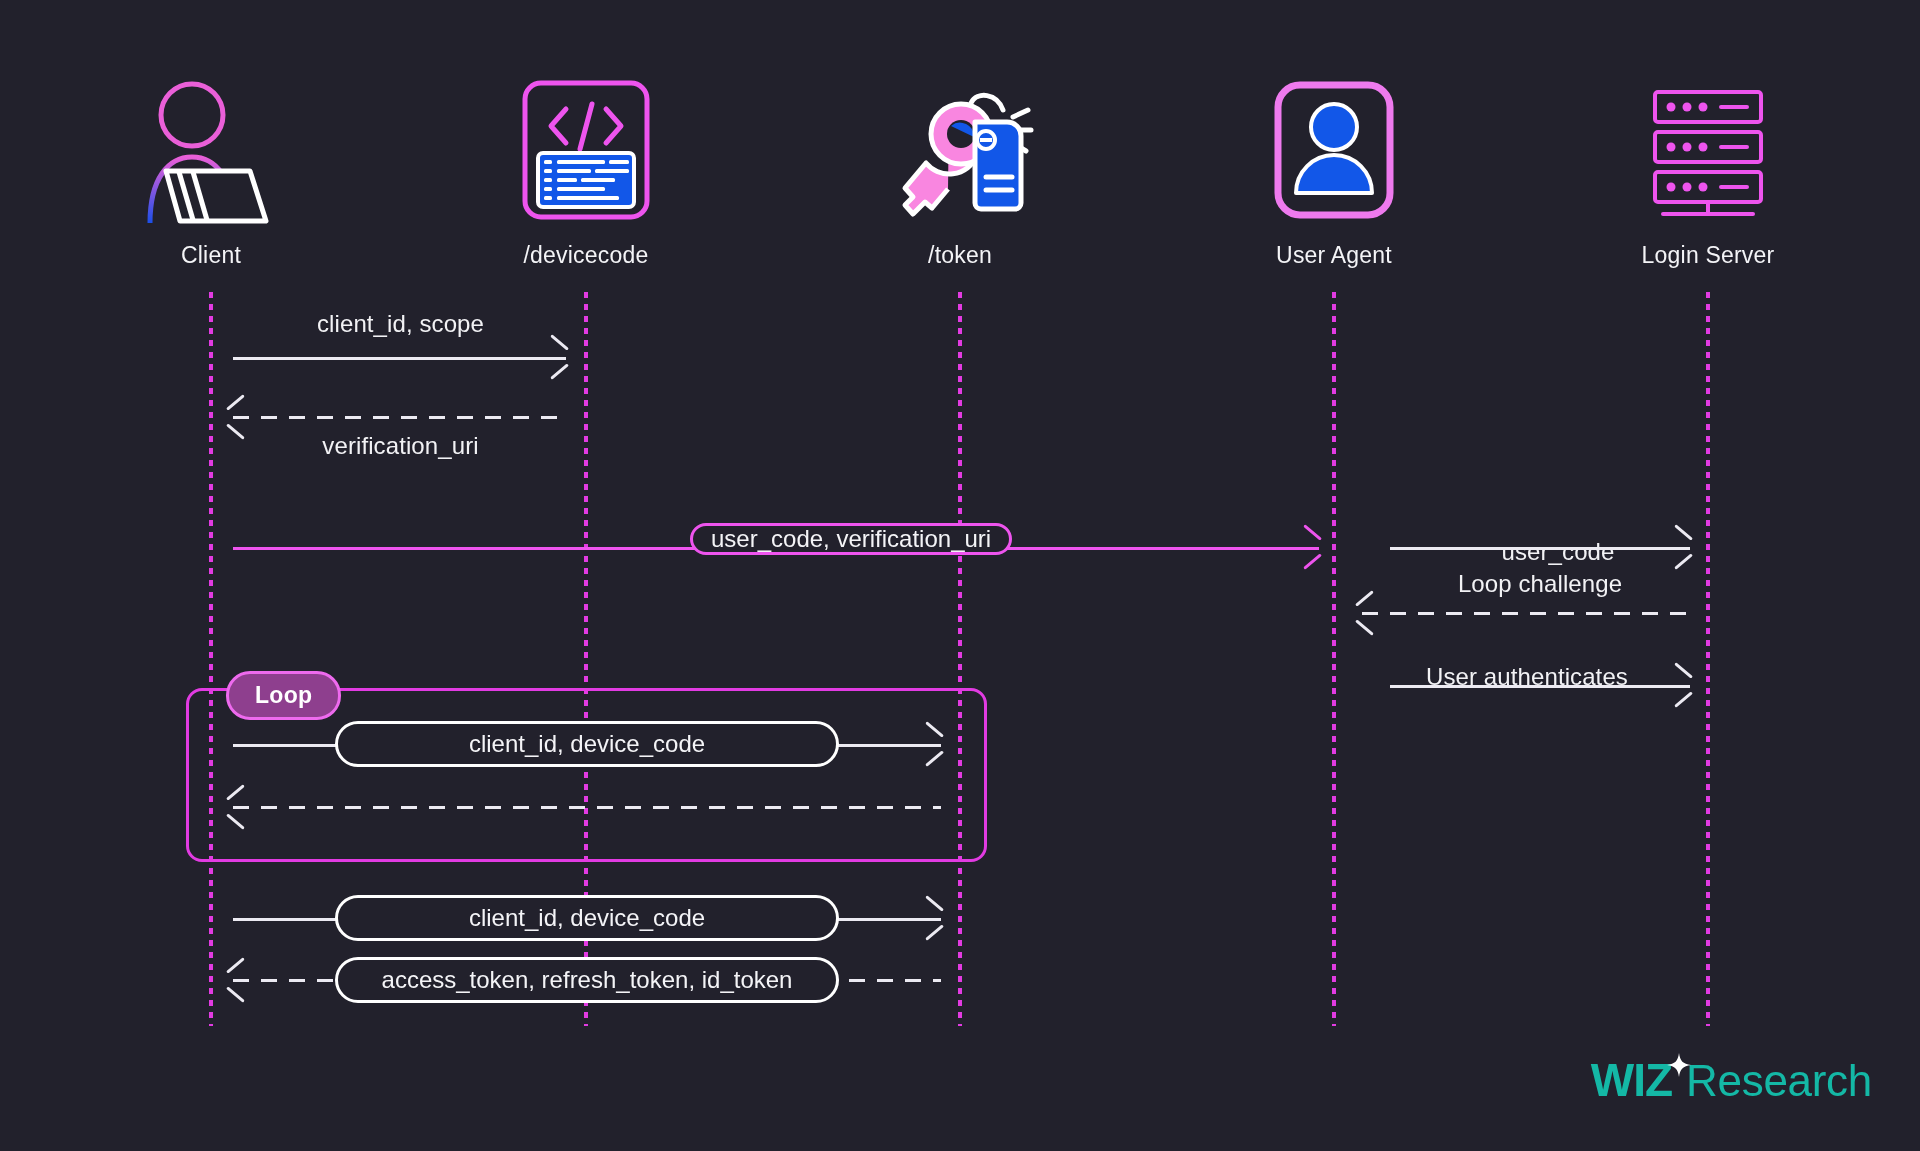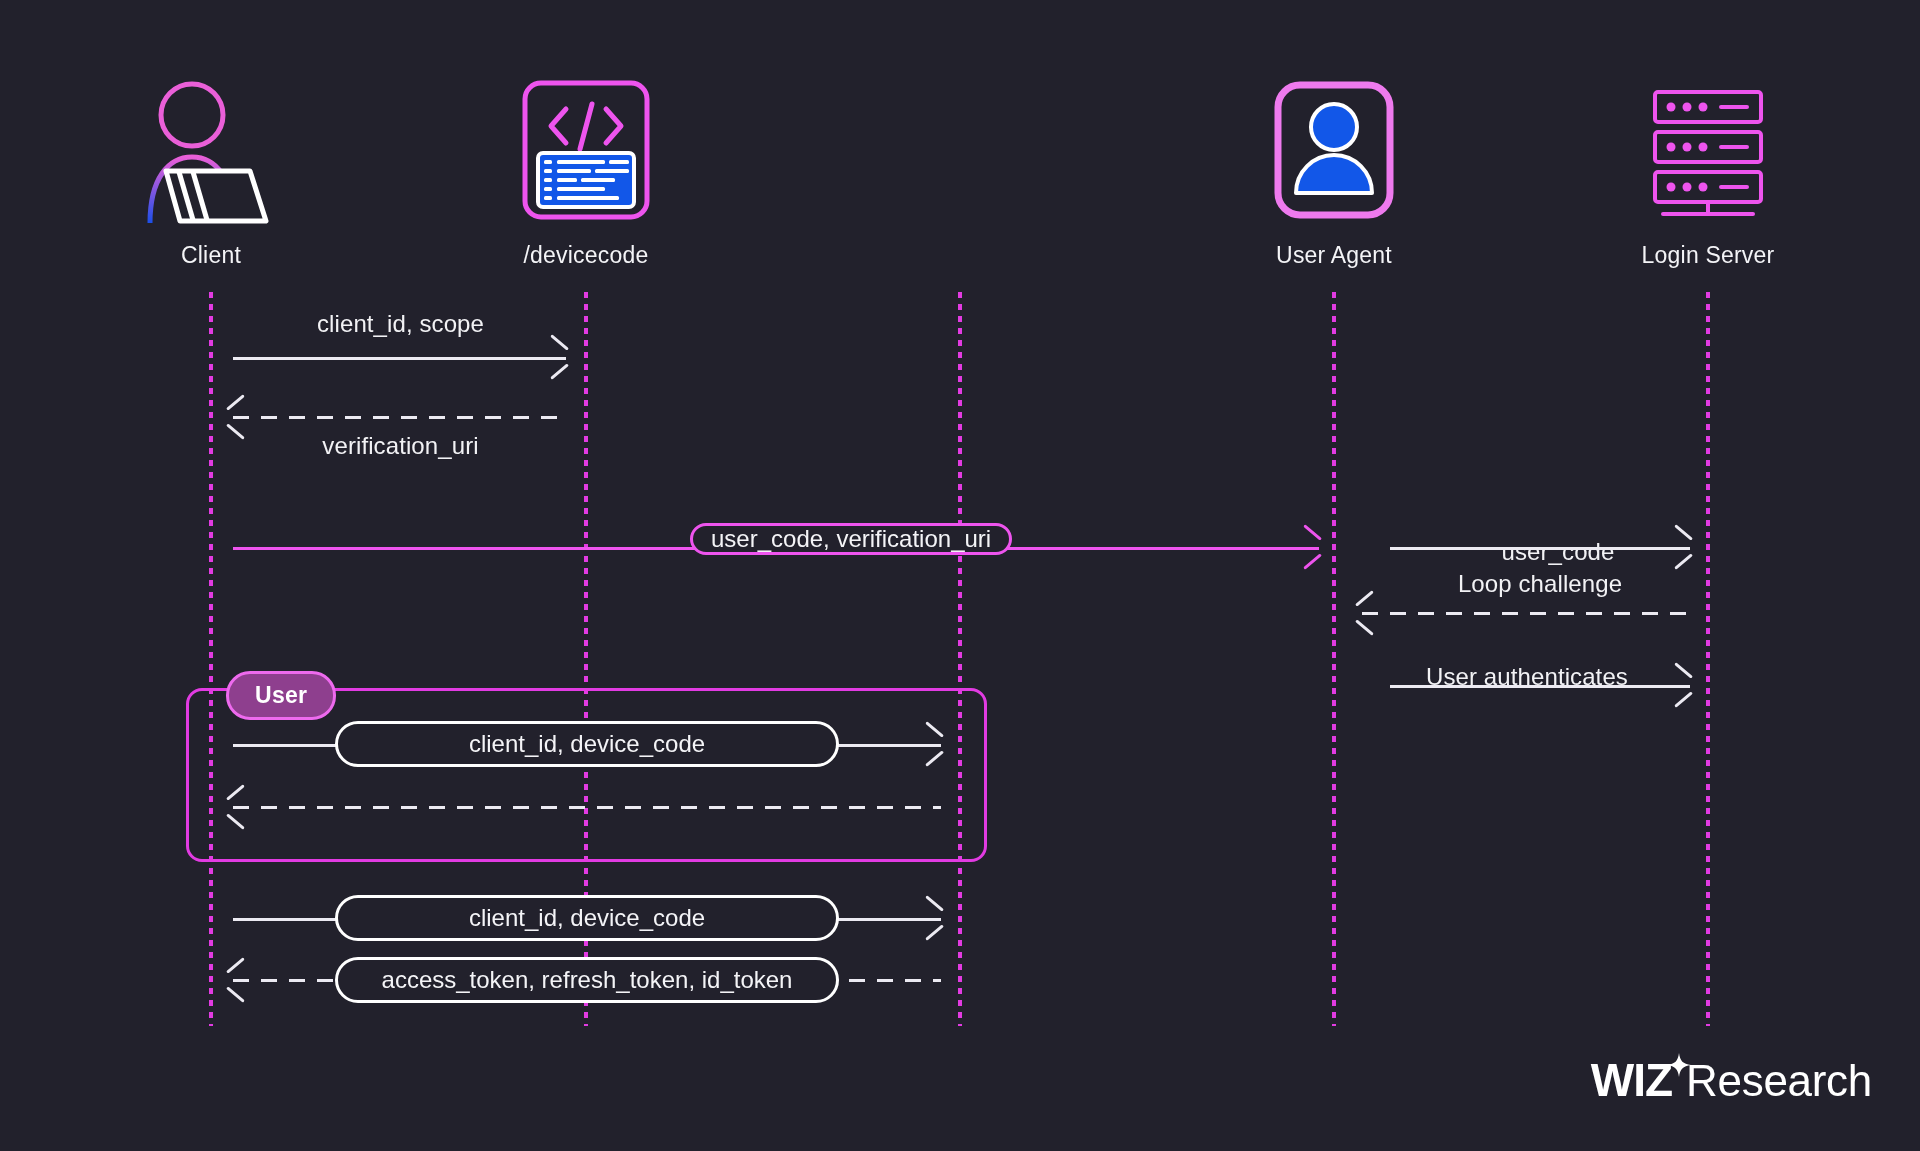--- a/index.html
+++ b/index.html
@@ -60,21 +60,21 @@
   #loop-frame {
     position:absolute; border:3px solid #e23be2; border-radius:16px;
   }
   #loop-badge {
     position:absolute; background:#8e3f8e; border:3px solid #ee6aee;
     border-radius:24px; color:#ffffff; font-size:23px; font-weight:bold;
     padding:8px 26px; letter-spacing:.3px;
   }
 
   
-  #logo { position:absolute; right:48px; bottom:44px; display:flex; align-items:baseline; color:#ffffff; }
+  #logo { position:absolute; right:48px; bottom:44px; display:flex; align-items:baseline; color:#14b8a6; }
   #logo .wiz { font-size:46px; font-weight:bold; letter-spacing:-1px; }
   #logo .spark { position:relative; width:0; }
   #logo .res { font-size:44px; font-weight:normal; letter-spacing:-.3px; }
 </style>
 </head>
 <body>
 
 <div id="stage">
 
   <div class="participant" style="left:466px; top:70px;">
@@ -117,20 +117,42 @@
           </linearGradient>
         </defs>
         <path d="M20 96 L104 96 L120 146 L34 146 Z" fill="#22212c" stroke="#ffffff" stroke-width="5" stroke-linejoin="round"></path>
         <line x1="33" y1="97" x2="47" y2="145" stroke="#ffffff" stroke-width="5"></line>
         <line x1="47" y1="97" x2="61" y2="145" stroke="#ffffff" stroke-width="5"></line>
       </svg>
     </div>
     <div class="p-label">Client</div>
   </div>
 
+  <div class="participant" style="left:840px; top:70px;">
+    <div class="p-icon">
+      <svg width="150" height="146" viewBox="0 0 150 146">
+        <path d="M118 33 C112 16 92 14 86 26" fill="none" stroke="#ffffff" stroke-width="5" stroke-linecap="round"></path>
+        <g stroke="#ffffff" stroke-width="5" stroke-linecap="round">
+          <line x1="128" y1="40" x2="143" y2="33"></line>
+          <line x1="131" y1="53" x2="146" y2="53"></line>
+          <line x1="128" y1="66" x2="141" y2="74"></line>
+        </g>
+        <path d="M64 37 A30 30 0 1 1 41 86 L20 111 L28 120 L20 128 L28 137 L40 125 L47 131 L63 112" fill="#f986e0" stroke="#ffffff" stroke-width="5" stroke-linejoin="round"></path>
+        <circle cx="76" cy="57" r="30" fill="#f986e0" stroke="#ffffff" stroke-width="5"></circle>
+        <circle cx="76" cy="57" r="14" fill="#22212c"></circle>
+        <path d="M66 49 A14 14 0 0 1 89 60 Z" fill="#1257e8"></path>
+        <path d="M90 45 L122 45 A14 14 0 0 1 136 59 L136 126 A6 6 0 0 1 130 132 L96 132 A6 6 0 0 1 90 126 Z" fill="#1257e8" stroke="#ffffff" stroke-width="5" stroke-linejoin="round"></path>
+        <circle cx="101" cy="63" r="9" fill="none" stroke="#ffffff" stroke-width="4"></circle>
+        <line x1="95" y1="63" x2="107" y2="63" stroke="#ffffff" stroke-width="4"></line>
+        <line x1="101" y1="100" x2="127" y2="100" stroke="#ffffff" stroke-width="5" stroke-linecap="round"></line>
+        <line x1="101" y1="113" x2="127" y2="113" stroke="#ffffff" stroke-width="5" stroke-linecap="round"></line>
+      </svg>
+    </div>
+    <div class="p-label">/token</div>
+  </div>
 
   <div class="participant" style="left:1214px; top:70px;">
     <div class="p-icon">
       <svg width="120" height="142" viewBox="0 0 120 142">
         <rect x="4" y="6" width="112" height="130" rx="22" fill="none" stroke="#ee7aee" stroke-width="7"></rect>
         <circle cx="60" cy="48" r="23" fill="#1257e8" stroke="#ffffff" stroke-width="4"></circle>
         <path d="M22 114 A38 38 0 0 1 98 114 Z" fill="#1257e8" stroke="#ffffff" stroke-width="4" stroke-linejoin="round"></path>
       </svg>
     </div>
     <div class="p-label">User Agent</div>
@@ -205,21 +227,21 @@
     <div class="head l" style="left:-8px;"></div>
   </div>
 
   <div class="mlabel" style="left:1362px; top:663px; width:330px;">User authenticates</div>
   <div class="msg" style="left:1390px; top:685px; width:300px;">
     <div class="line" style="left:0; width:300px;"></div>
     <div class="head r" style="right:-2px;"></div>
   </div>
 
   <div id="loop-frame" style="left:186px; top:688px; width:801px; height:174px;"></div>
-  <div id="loop-badge" style="left:226px; top:671px;">User</div>
+  <div id="loop-badge" style="left:226px; top:671px;">Loop</div>
 
   <div class="msg" style="left:233px; top:744px; width:708px;">
     <div class="line" style="left:0; width:708px;"></div>
     <div class="head r" style="right:-2px;"></div>
   </div>
   <div class="pill" style="left:335px; top:721px; width:504px;">client_id, device_code</div>
 
   <div class="msg" style="left:233px; top:807px; width:708px;">
     <div class="line dashed" style="left:0; width:708px; top:-1px;"></div>
     <div class="head l" style="left:-8px;"></div>

